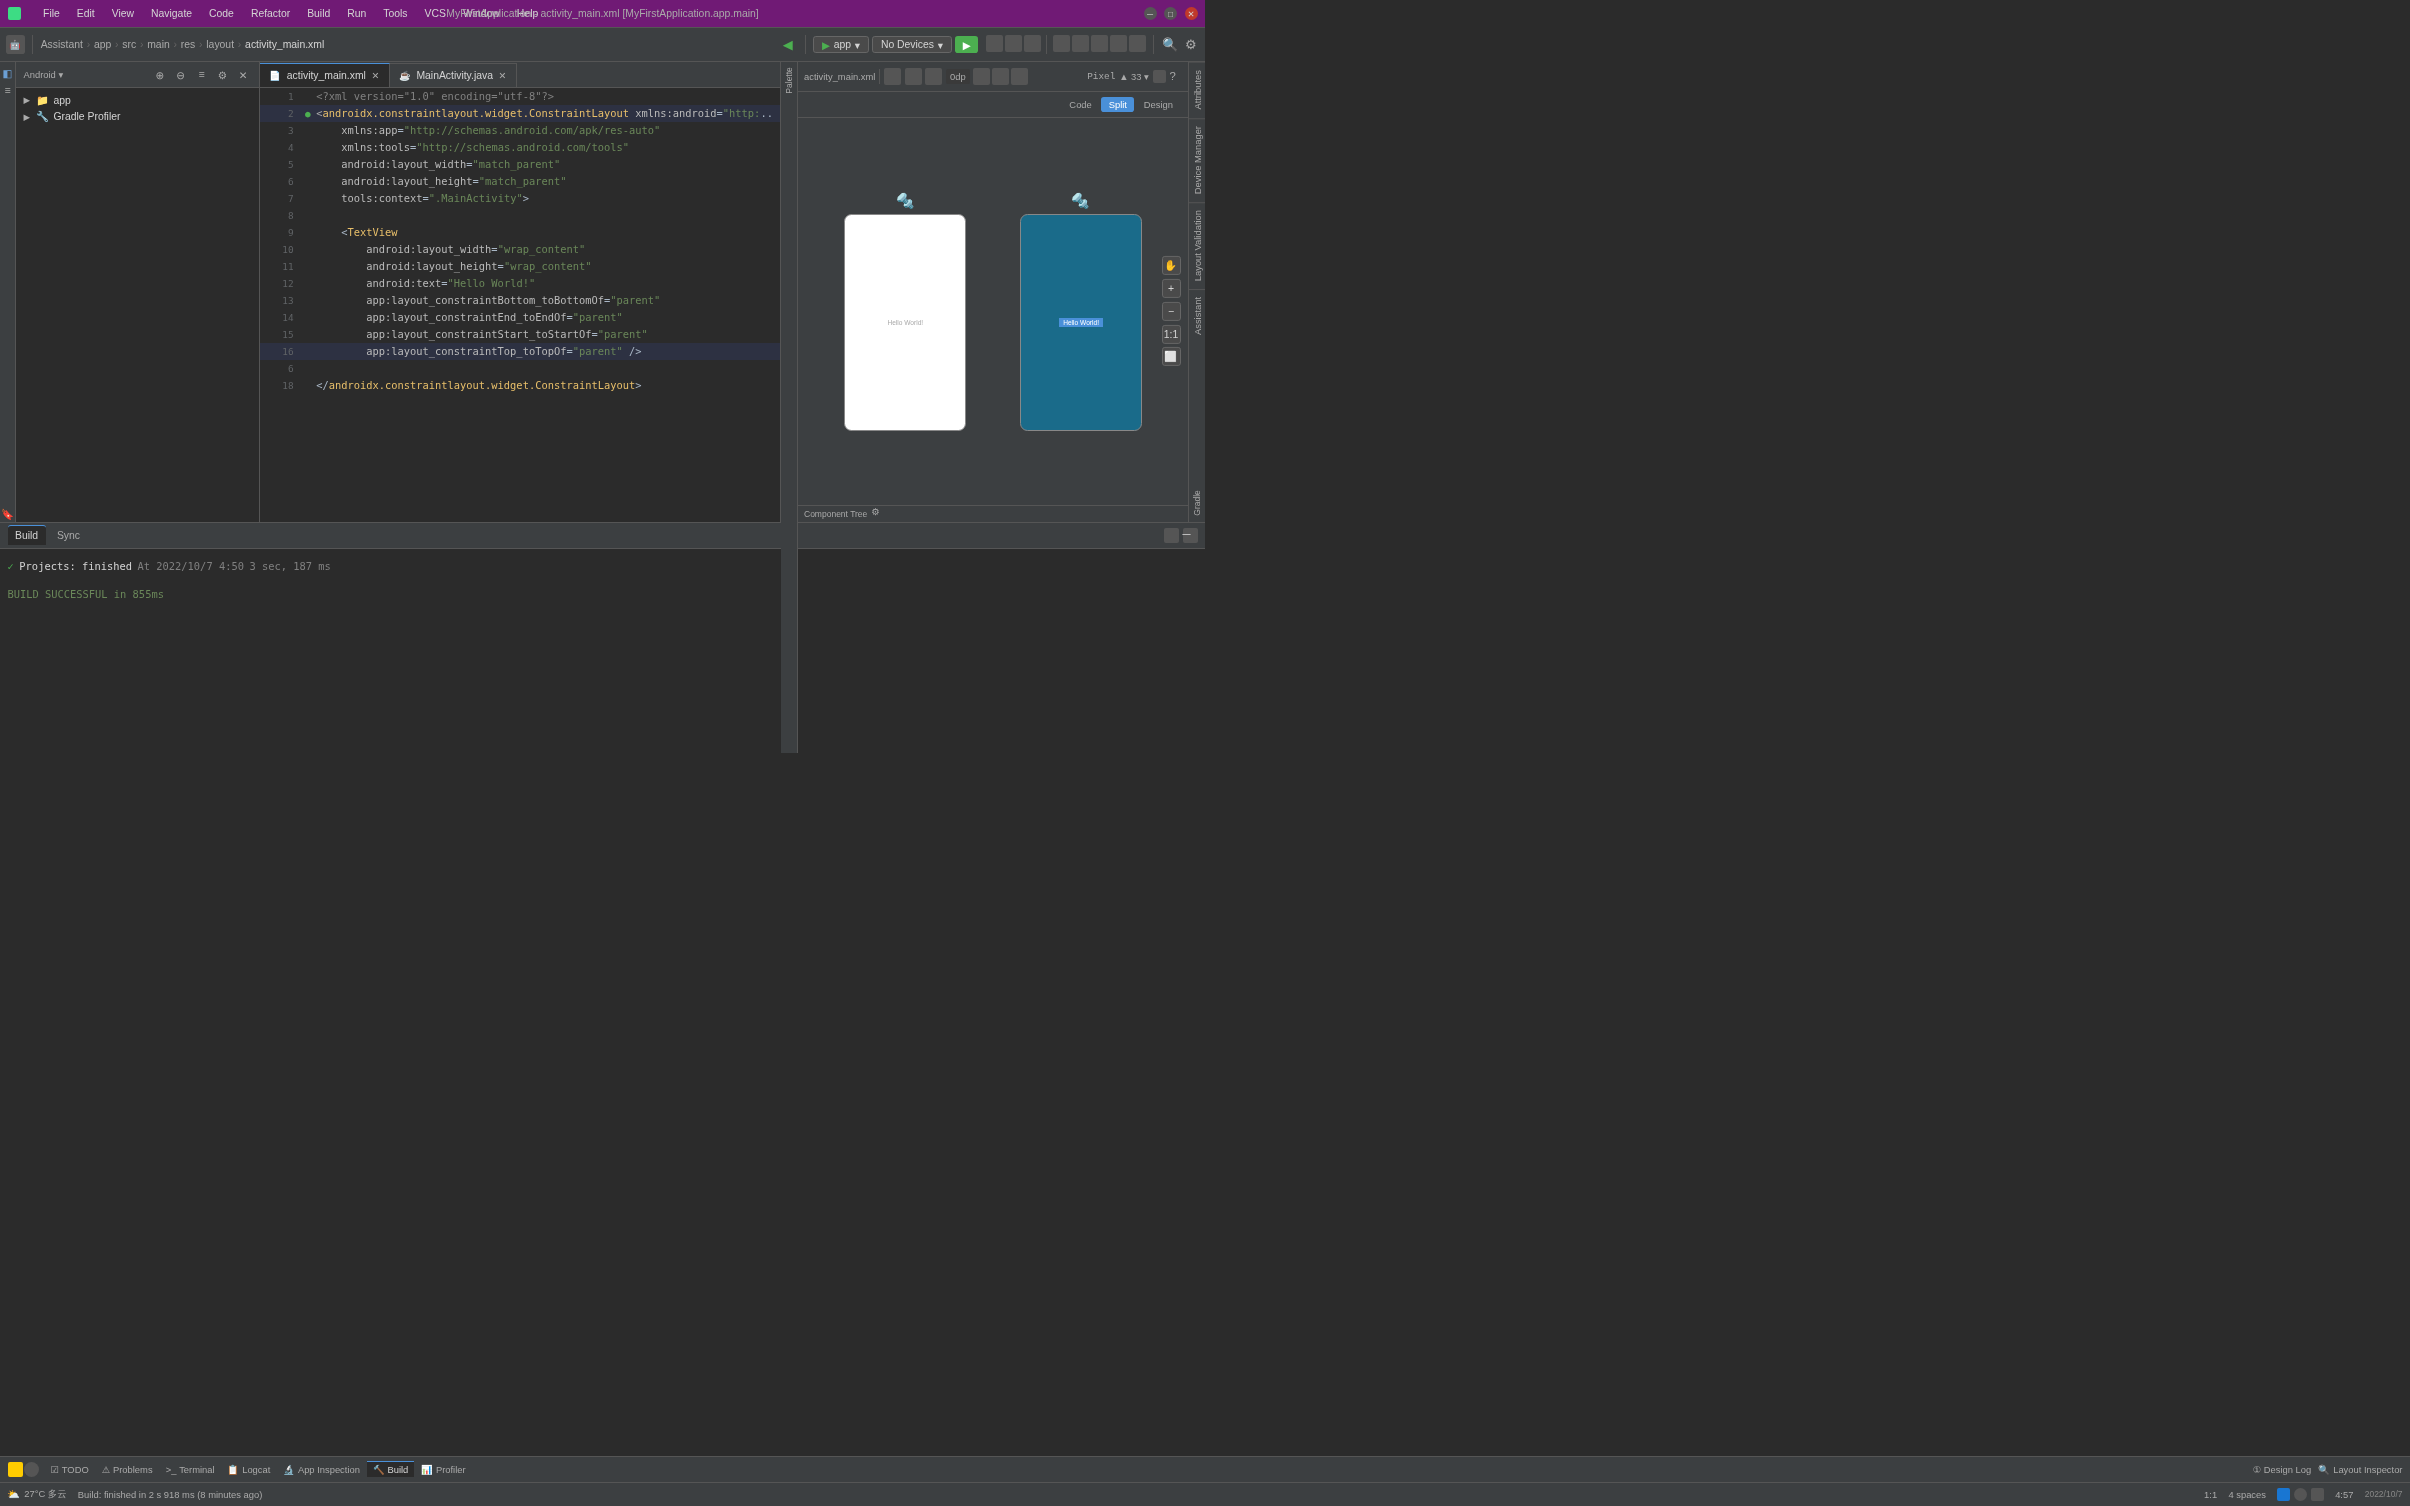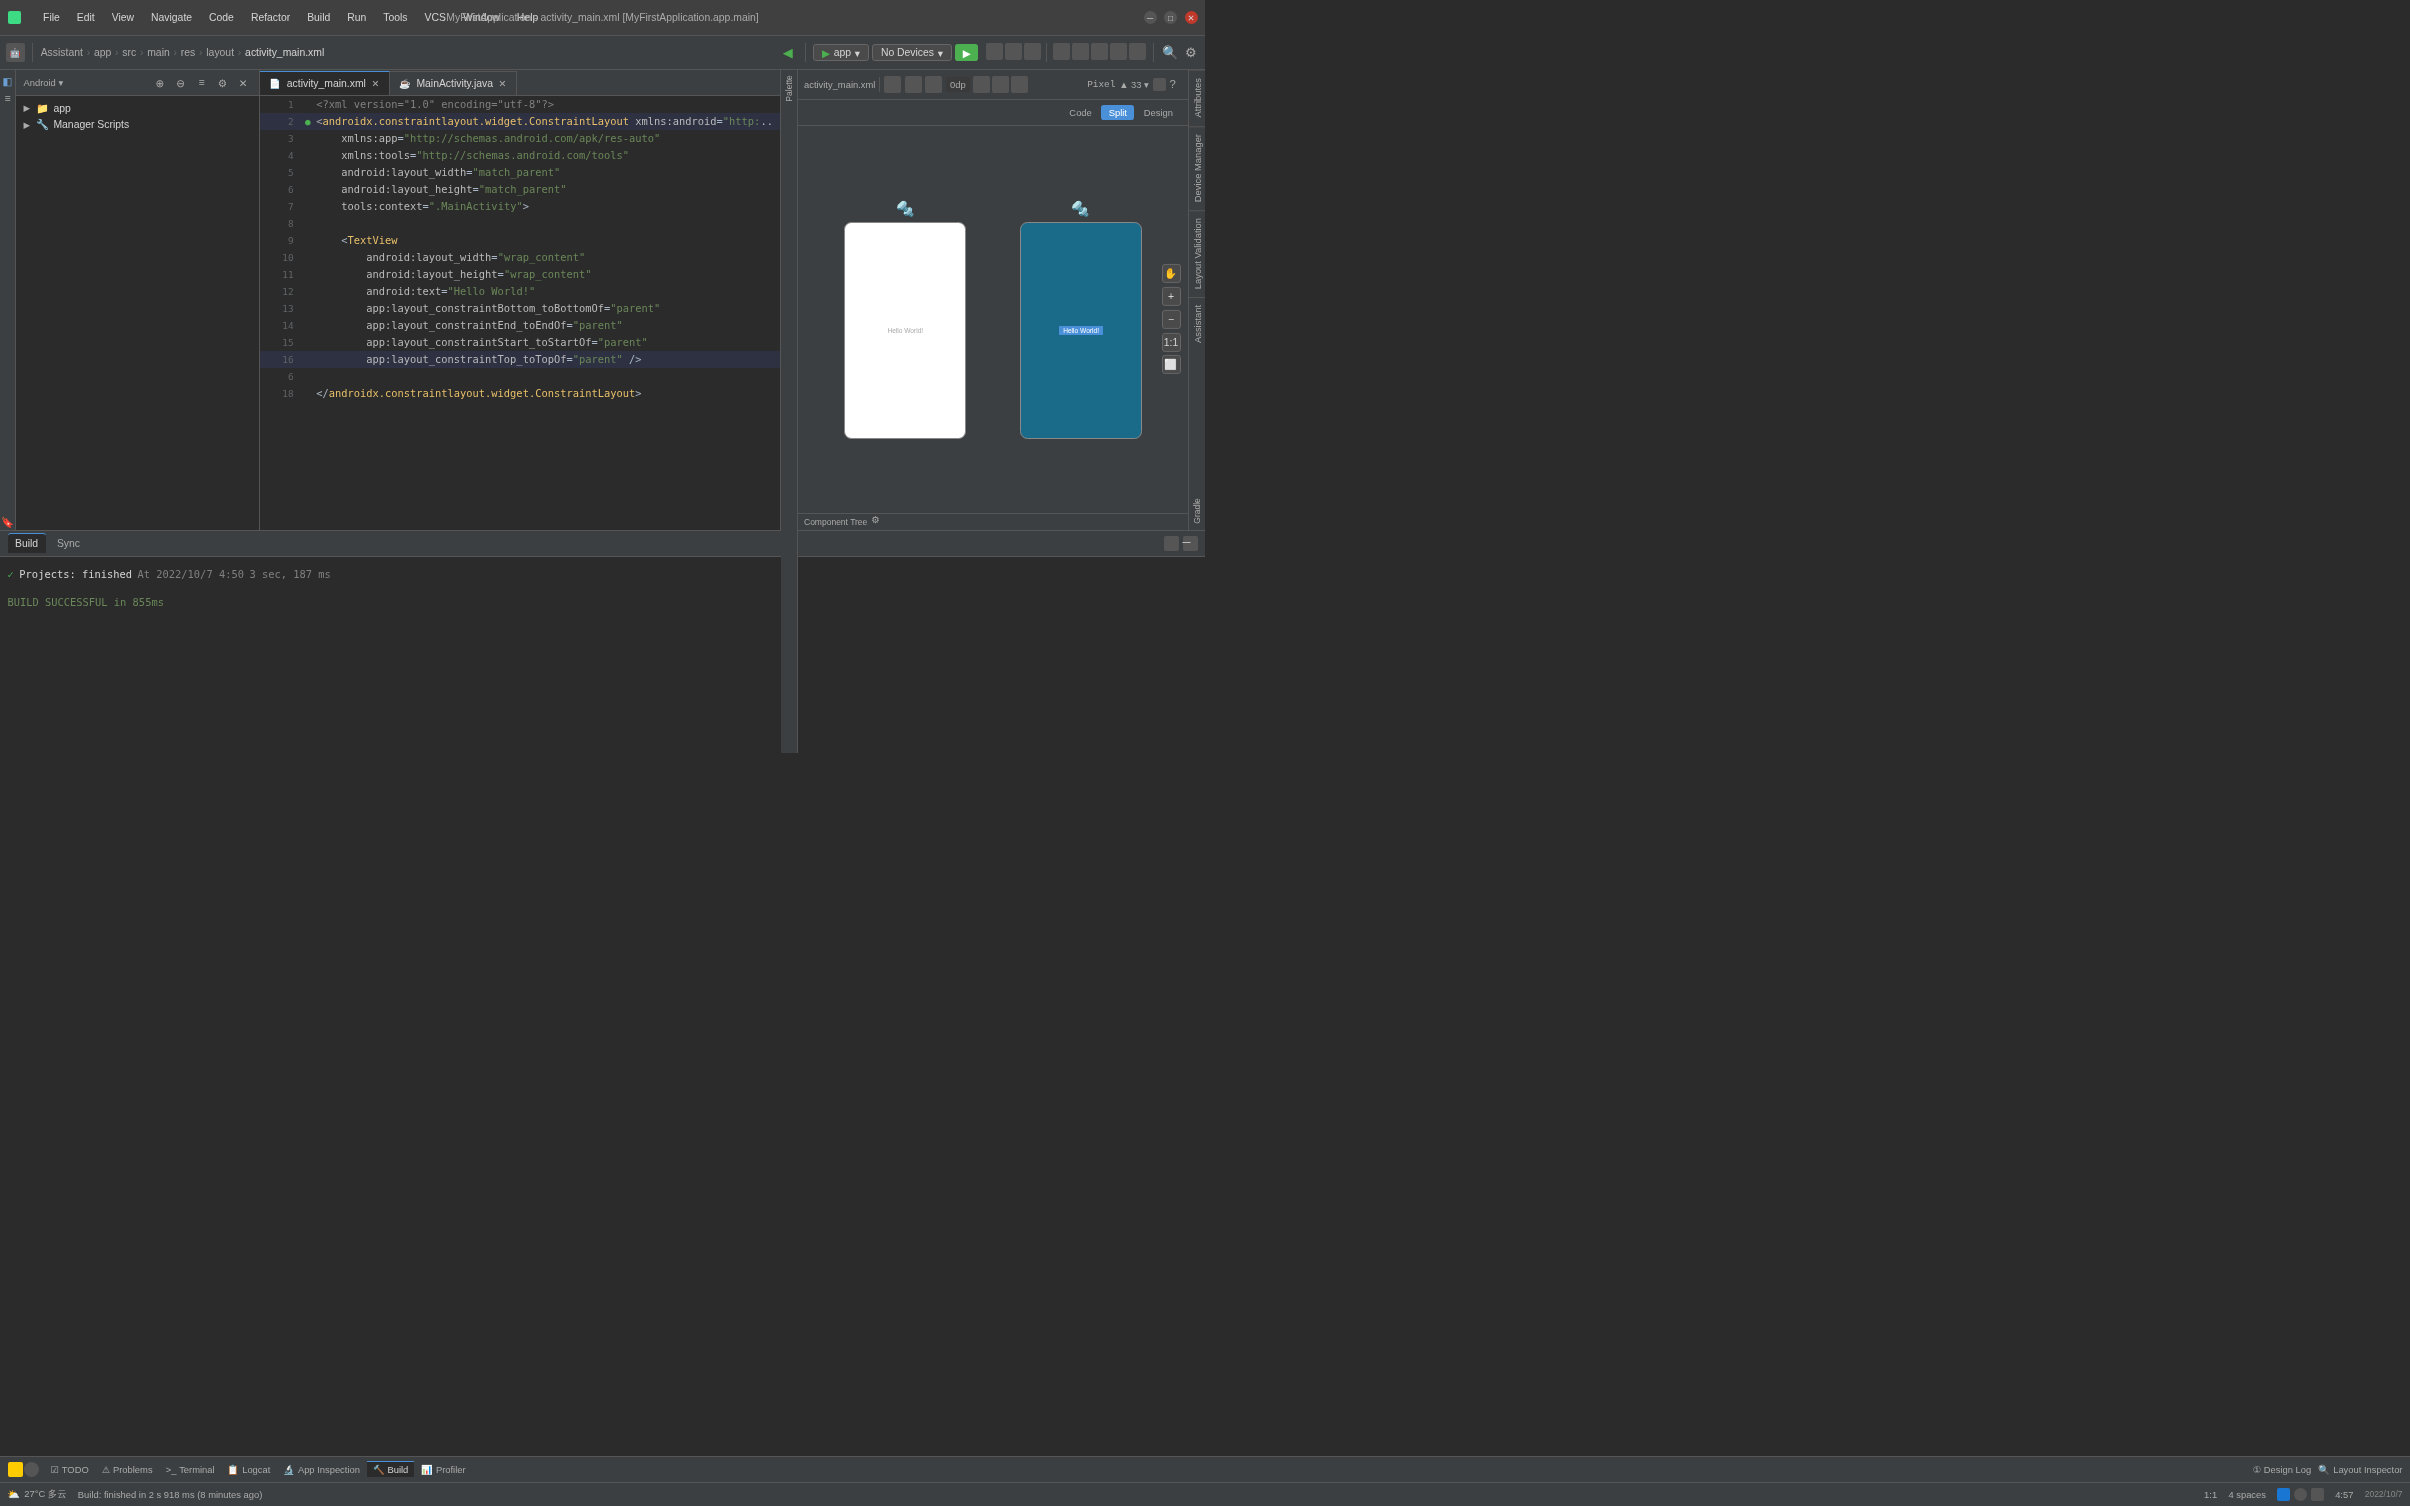--- a/index.html
+++ b/index.html
@@ -9,22 +9,22 @@
       background: #2b2b2b;
       font-family: 'Segoe UI', Arial, sans-serif;
       font-size: 11.3px;
       color: #d4d4d4;
       overflow: hidden;
       position: relative;
     }
 
     
     .title-bar {
-      height: 36px;
-      background: #404040;
+      height: 28px;
+      background: #701a75;
       display: flex;
       align-items: center;
       padding: 0 7.5px;
       justify-content: space-between;
       border-bottom: 0.9px solid #555;
     }
     .title-bar-left {
       display: flex;
       align-items: center;
       gap: 11.3px;
@@ -501,21 +501,21 @@
       </div>
       <div class="project-tree">
         <div class="tree-item">
           <span class="tree-arrow">▶</span>
           <span style="color:#8ab4f8;font-size:10.4px;">📁</span>
           <span>app</span>
         </div>
         <div class="tree-item">
           <span class="tree-arrow">▶</span>
           <span style="color:#888;font-size:10.4px;">🔧</span>
-          <span>Manager Scripts</span>
+          <span>Gradle Profiler</span>
         </div>
       </div>
     </div>
 
     <div class="editor-area">
       <div class="editor-tabs">
         <div class="editor-tab active">
           <span style="color:#e8bf6a;font-size:9.4px;">📄</span>
           <span>activity_main.xml</span>
           <span class="tab-close">✕</span>

